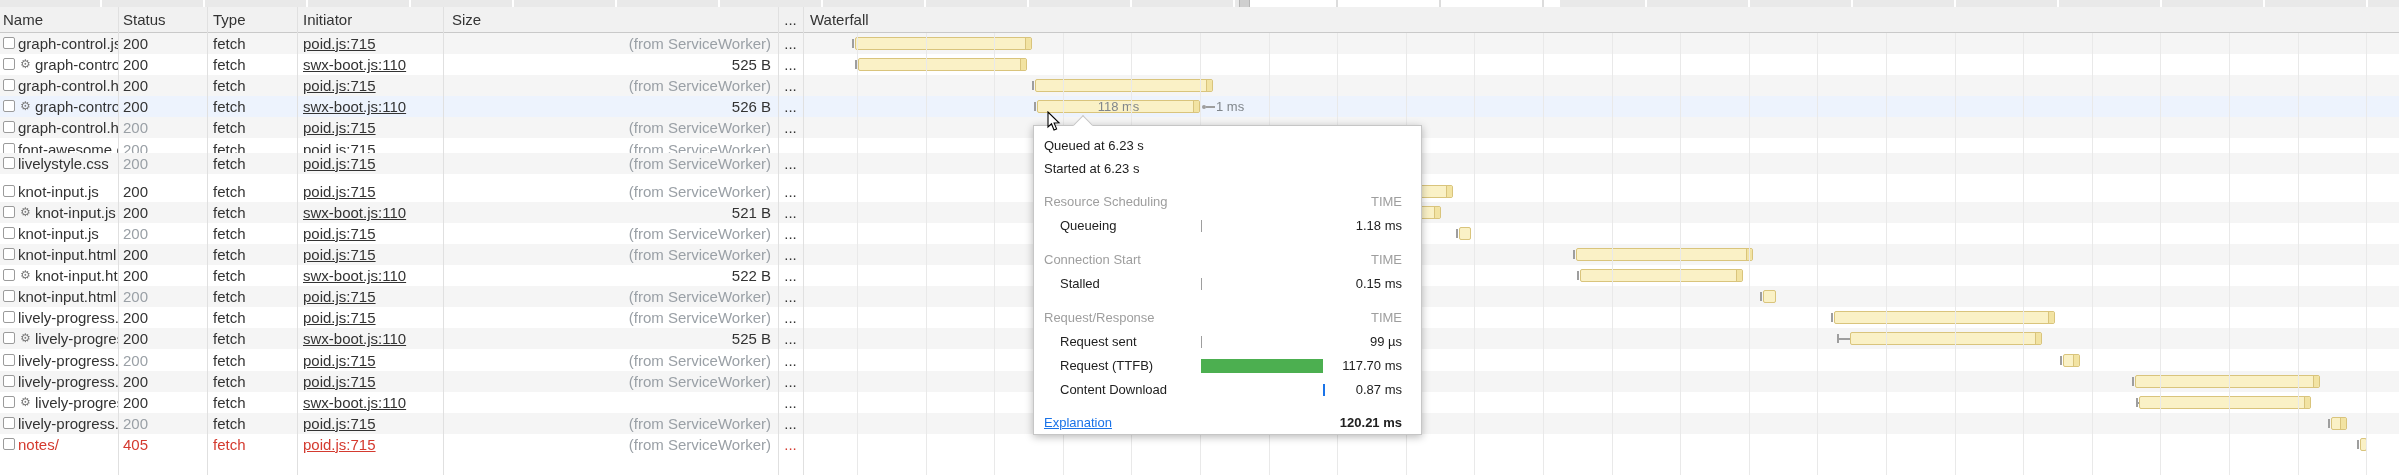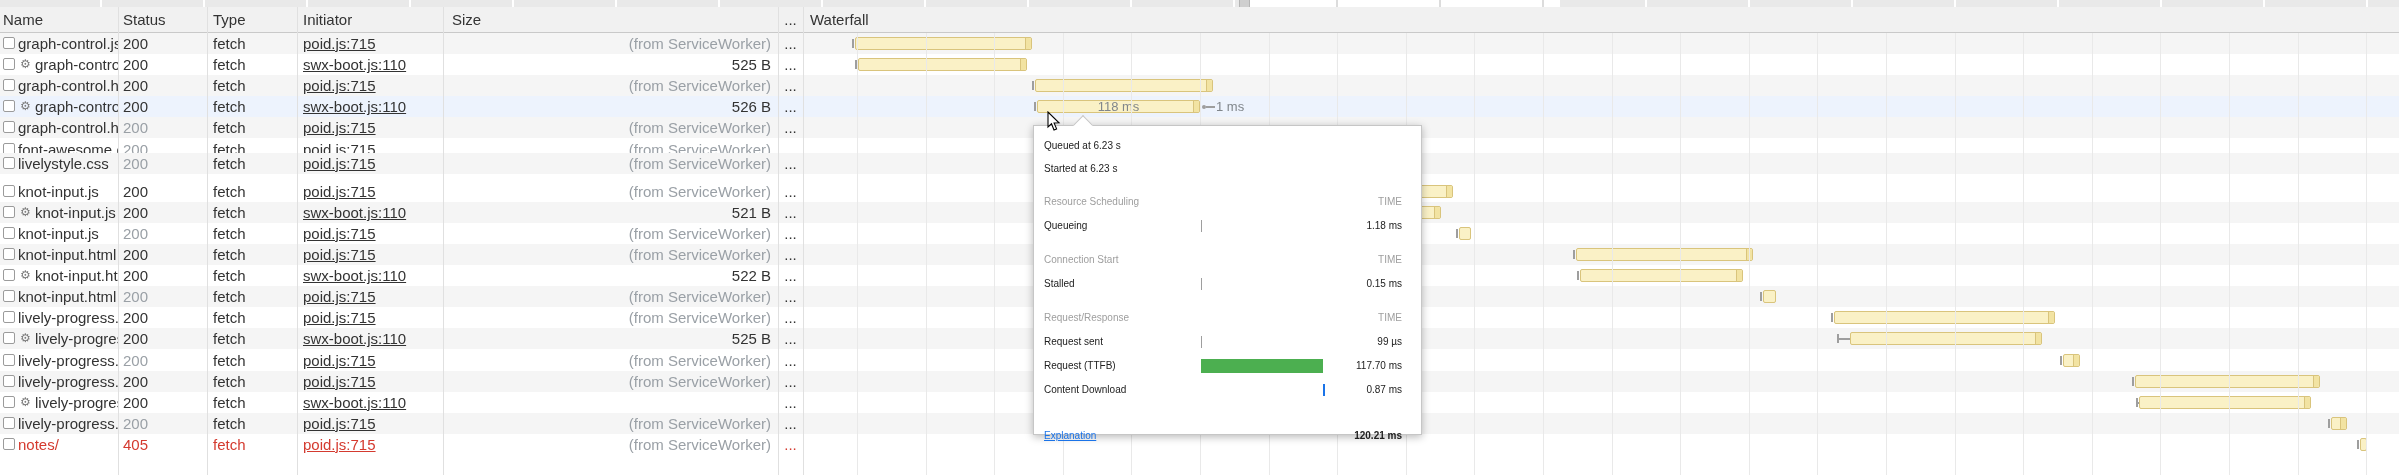--- a/index.html
+++ b/index.html
@@ -31,31 +31,31 @@
   .wf-bar{position:absolute;top:4px;height:13px;background:#faf1c6;border:1px solid #d9c47c;border-radius:2px;box-sizing:border-box;text-align:center;font-size:13px;line-height:12px;color:#80868b;}
   .wf-cap{position:absolute;right:0;top:0;bottom:0;width:5px;background:#f2e3a2;border-left:1px solid #d9c47c;border-radius:0 2px 2px 0;}
   .wf-tick{position:absolute;top:6px;width:2px;height:9px;background:#9e9e9e;}
   .wf-whisker{position:absolute;top:10px;height:2px;background:#9e9e9e;}
   .wf-dot{position:absolute;top:9px;width:4px;height:4px;border-radius:50%;background:#9e9e9e;}
   .wf-dash{position:absolute;top:10px;height:2px;background:#9e9e9e;}
   .wf-after{position:absolute;top:0;height:21px;line-height:21px;font-size:13px;color:#80868b;}
   
   #tooltip{position:absolute;left:1033px;top:125px;width:389px;height:310px;background:#fff;
            border:1px solid #c6c6c6;box-shadow:0 2px 8px rgba(0,0,0,.28);box-sizing:border-box;z-index:50;
-           padding:8px 0 0 0;font-size:10px;color:#212121;}
+           padding:8px 0 0 0;font-size:13px;color:#212121;}
   #tooltip-caret{position:absolute;left:1076px;top:118px;width:13px;height:13px;background:#fff;
            border-left:1px solid #c6c6c6;border-top:1px solid #c6c6c6;transform:rotate(45deg);z-index:51;}
   .tt-info{height:23px;line-height:23px;padding-left:10px;}
   .tt-section{height:24px;line-height:24px;margin-top:10px;padding:0 19px 0 10px;color:#9e9e9e;position:relative;}
   .tt-section .tt-time{position:absolute;right:19px;top:0;text-align:right;}
-  .tt-row{height:24px;line-height:24px;position:relative;padding-left:10px;}
+  .tt-row{height:24px;line-height:24px;position:relative;padding-left:26px;}
   .tt-val{position:absolute;right:19px;top:0;}
   .tt-mark-tick{position:absolute;top:6px;width:1px;height:12px;background:#9e9e9e;}
   .tt-mark-bar{position:absolute;top:5px;height:14px;}
-  .tt-footer{height:24px;line-height:24px;margin-top:22px;position:relative;padding-left:10px;}
+  .tt-footer{height:24px;line-height:24px;margin-top:9px;position:relative;padding-left:10px;}
   .tt-link{color:#1a73e8;text-decoration:underline;cursor:pointer;}
   .tt-total{position:absolute;right:19px;top:0;font-weight:bold;}
   #cursor{position:absolute;left:1047px;top:111px;z-index:60;}
 </style>
 </head>
 <body>
 
 <div id="app">
   <div id="strip">
       <div class="strip-white" style="left: 1250px; width: 310px;"></div>

